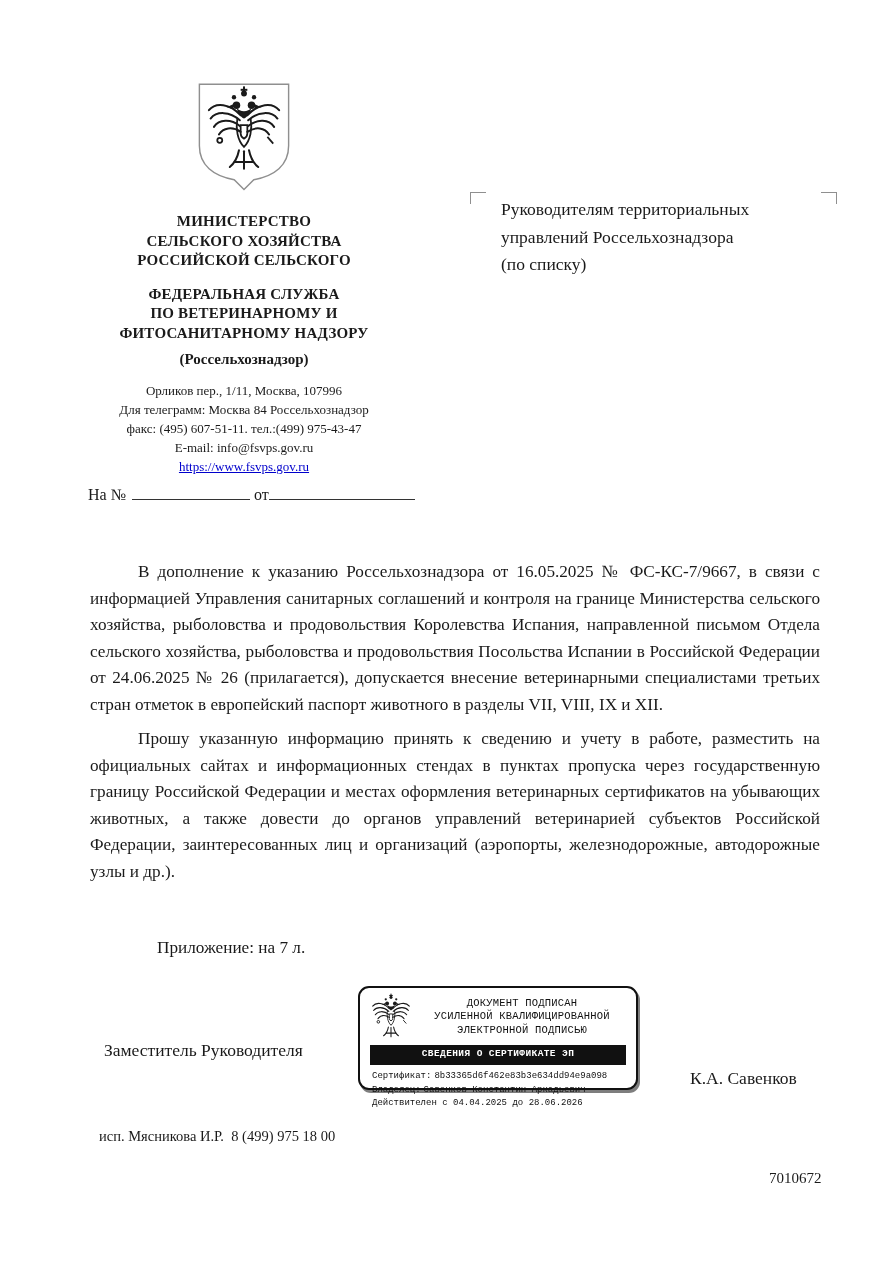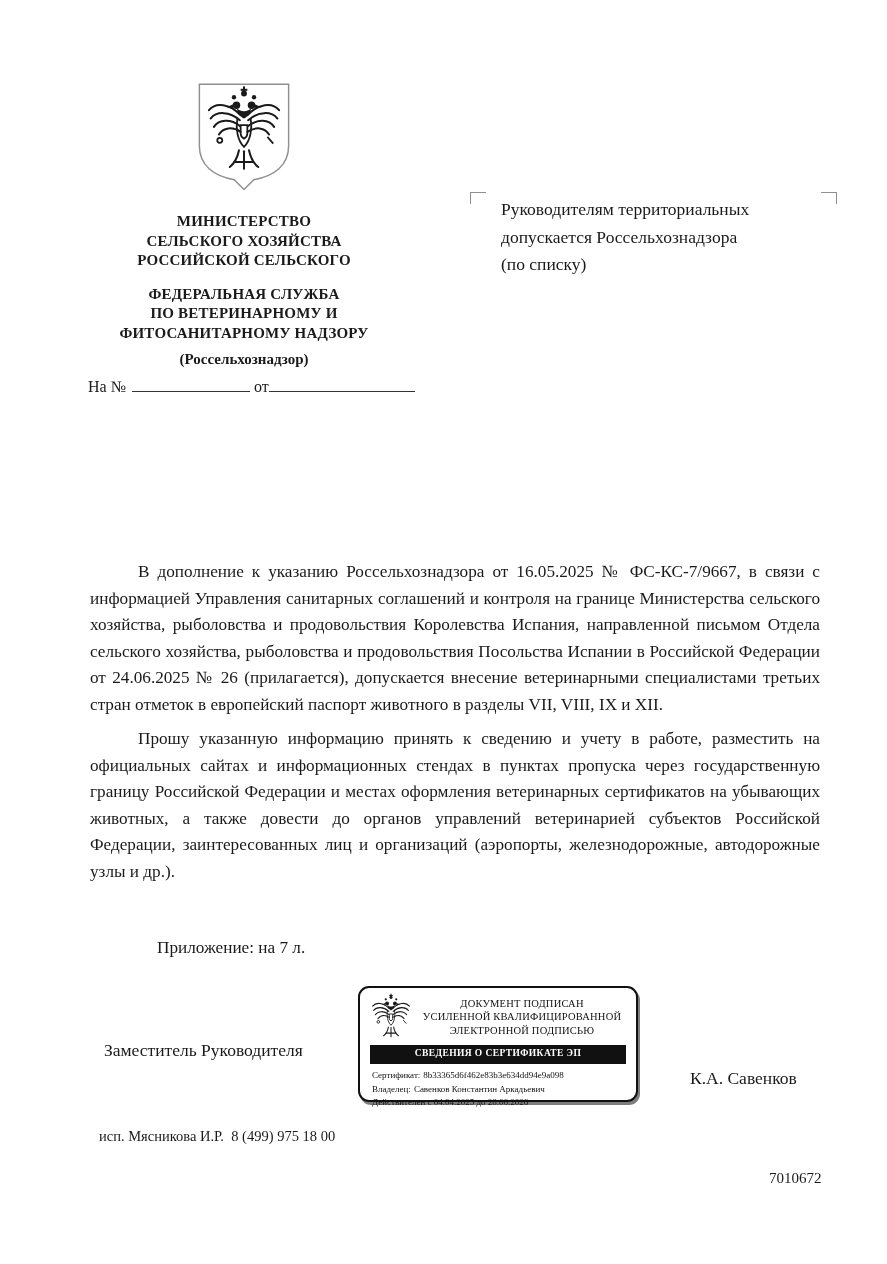--- a/index.html
+++ b/index.html
@@ -50,25 +50,25 @@
   .body-text p{margin:8px;text-indent:48px;}
   .attachment{
     position:absolute;left:82px;top:938px;width:746px;
     font-size:17.2px;text-indent:75px;
   }
   
   .signer-position{position:absolute;left:104px;top:1040px;font-size:17.5px;}
   .signer-name{position:absolute;left:690px;top:1040px;font-size:17.5px;margin-top:28px;}
   
   .stamp{
-    position:absolute;left:358px;top:986px;width:280px;height:116px;
+    position:absolute;left:358px;top:986px;width:280px;height:104px;
     border:2.5px solid #111;border-radius:11px;
     background:#fff;
     box-shadow:2px 3px 0 rgba(20,20,20,.55);
-    font-family:Liberation Serif, serif;
+    font-family:Liberation Mono, monospace;
     box-sizing:border-box;
     padding:5px 6px 4px 6px;
   }
   .stamp-head{display:flex;align-items:center;}
   .stamp-eagle{width:46px;height:48px;flex:0 0 auto;margin-left:2px;}
   .stamp-title{flex:1;text-align:center;font-size:10.5px;line-height:13.5px;letter-spacing:.2px;color:#111;}
   .stamp-bar{
     margin:4px 4px 5px 4px;background:#111;color:#fff;
     text-align:center;font-size:9.5px;font-weight:bold;
     padding:3px 0 6px 0;letter-spacing:.4px;
@@ -137,33 +137,40 @@
     </div>
 
     <div class="service">
       <div>ФЕДЕРАЛЬНАЯ СЛУЖБА</div>
       <div>ПО ВЕТЕРИНАРНОМУ И</div>
       <div>ФИТОСАНИТАРНОМУ НАДЗОРУ</div>
     </div>
 
     <div class="shortname">(Россельхознадзор)</div>
 
+    <div class="addr">
+      <div>Орликов пер., 1/11, Москва, 107996</div>
+      <div>Для телеграмм: Москва 84 Россельхознадзор</div>
+      <div>факс: (495) 607-51-11. тел.:(499) 975-43-47</div>
+      <div>E-mail: info@fsvps.gov.ru</div>
+      <div><a class="link">https://www.fsvps.gov.ru</a></div>
+    </div>
 
 
     <div class="refline">
       <span>На №</span><span class="blank blank-a"></span>
       <span>от</span><span class="blank blank-b"></span>
     </div>
   </div>
 
   <div class="bracket bracket-left"></div>
   <div class="bracket bracket-right"></div>
   <div class="addressee">
     <div>Руководителям территориальных</div>
-    <div>допускается Россельхознадзора</div>
+    <div>управлений Россельхознадзора</div>
     <div>(по списку)</div>
   </div>
 
   <div class="body-text">
     <p>В дополнение к указанию Россельхознадзора от 16.05.2025 № ФС-КС-7/9667, в связи с информацией Управления санитарных соглашений и контроля на границе Министерства сельского хозяйства, рыболовства и продовольствия Королевства Испания, направленной письмом Отдела сельского хозяйства, рыболовства и продовольствия Посольства Испании в Российской Федерации от 24.06.2025 № 26 (прилагается), допускается внесение ветеринарными специалистами третьих стран отметок в европейский паспорт животного в разделы VII, VIII, IX и XII.</p>
     <p>Прошу указанную информацию принять к сведению и учету в работе, разместить на официальных сайтах и информационных стендах в пунктах пропуска через государственную границу Российской Федерации и местах оформления ветеринарных сертификатов на убывающих животных, а также довести до органов управлений ветеринарией субъектов Российской Федерации, заинтересованных лиц и организаций (аэропорты, железнодорожные, автодорожные узлы и др.).</p>
   </div>
 
   <div class="attachment">Приложение: на 7 л.</div>
 

